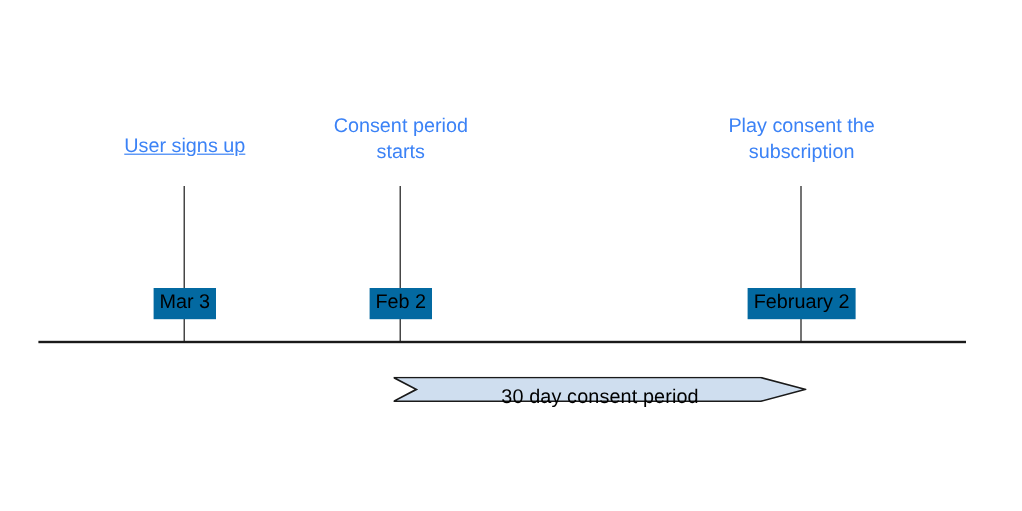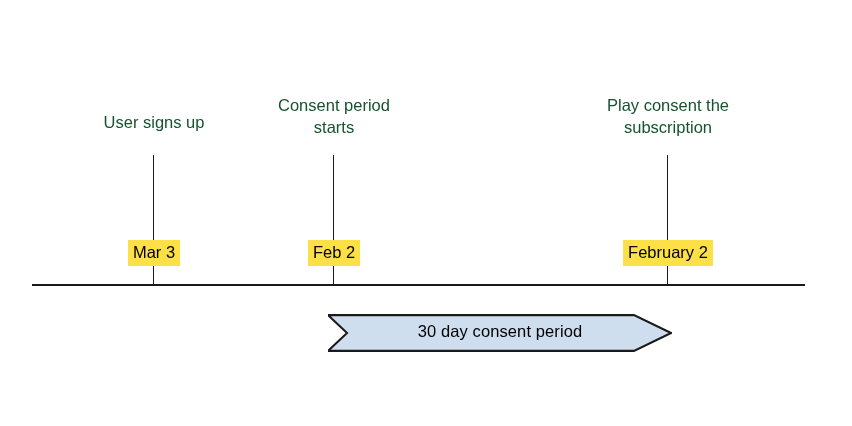--- a/index.html
+++ b/index.html
@@ -45,50 +45,50 @@
     height: 130px;
     border-left: 1.8px solid #1a1a1a;
   }
   .marker-caption {
     position: absolute;
     left: -110px;
     width: 220px;
     text-align: center;
     font-size: 16.5px;
     line-height: 22px;
-    color: #14532d;
+    color: #3b82f6;
     white-space: pre-line;
   }
-  .marker-caption.one-line { top: 111px; }
+  .marker-caption.one-line { top: 111px; text-decoration: underline; }
   .marker-caption.two-line { top: 94px; }
 
   .marker-date {
     position: absolute;
     left: -70px;
     top: 240px;
     width: 140px;
     text-align: center;
   }
   .marker-date > span {
     display: inline-block;
-    background: #fde047;
+    background: #0369a1;
     color: #000000;
     font-size: 16.5px;
     line-height: 21px;
     padding: 2px 5px 3px 5px;
     text-align: right;
   }
 
   
   .period-banner {
     position: absolute;
     left: 328px;
     top: 314px;
     width: 344px;
-    height: 38px;
+    height: 21px;
   }
   .period-banner svg {
     display: block;
     width: 100%;
     height: 100%;
   }
   .period-banner-label {
     position: absolute;
     left: 0;
     top: 0;

